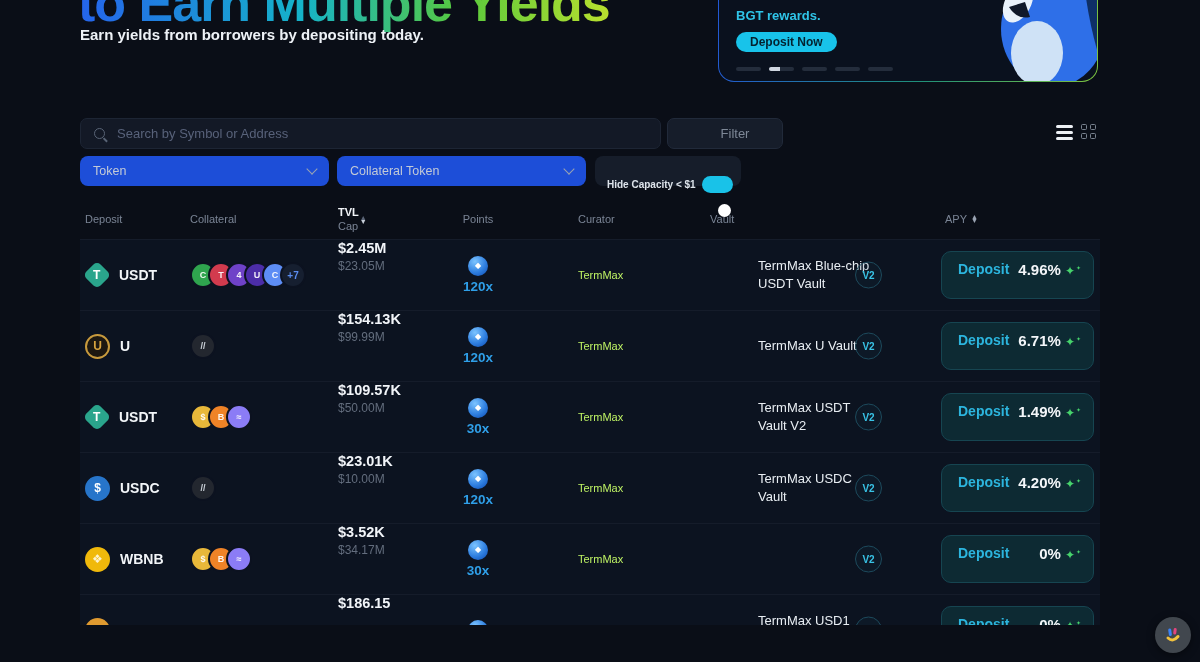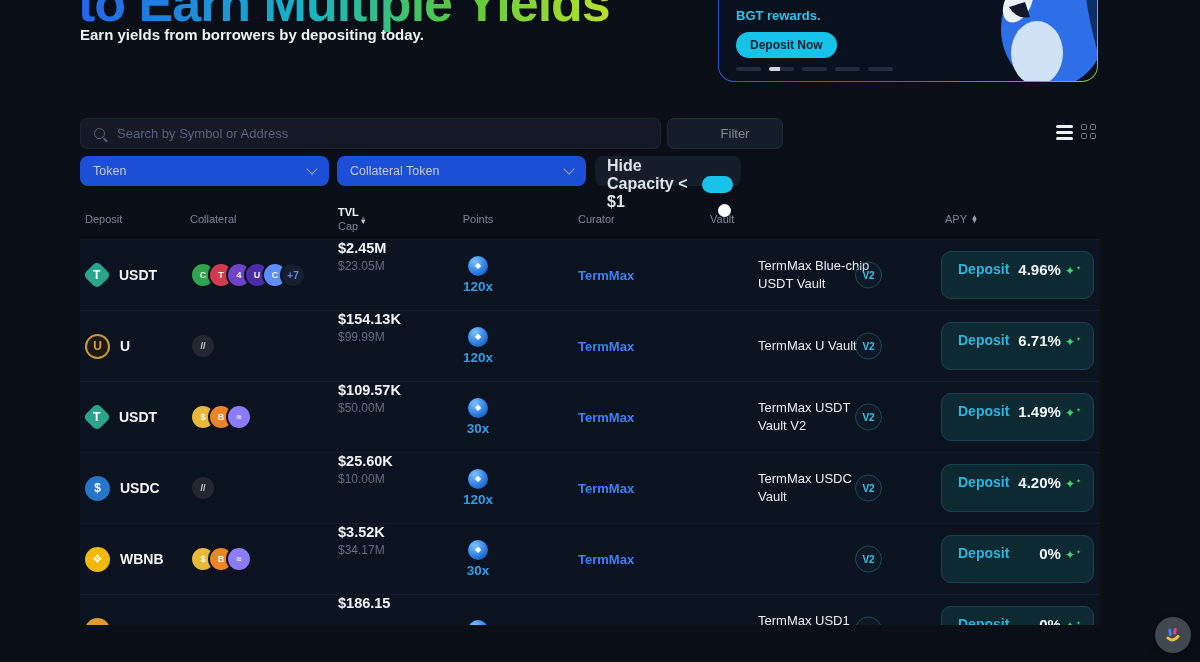--- a/index.html
+++ b/index.html
@@ -11,21 +11,21 @@
   .hero-title{left:78px;top:-27px;font-size:52px;font-weight:700;letter-spacing:-1px;white-space:nowrap;
     background:linear-gradient(90deg,#2563eb 0%,#15b3c9 42%,#58c93d 72%,#b9e02e 100%);
     -webkit-background-clip:text;background-clip:text;color:transparent;}
   .hero-sub{left:80px;top:26px;font-size:15px;font-weight:600;color:#eef2f7;}
 
   
   .banner-border{left:718px;top:-40px;width:380px;height:122px;border-radius:16px;padding:1px;
     background:linear-gradient(100deg,#2356d8 0%,#1f8f7a 55%,#7ec43f 100%);box-sizing:border-box;}
   .banner{width:378px;height:120px;border-radius:15px;background:#0a111e;position:relative;overflow:hidden;}
   .banner-caption{position:absolute;left:17px;top:47px;font-size:13px;font-weight:700;color:#2fc4e8;}
-  .banner-cta{position:absolute;left:17px;top:71px;height:26px;padding:0 14px;border-radius:14px;
+  .banner-cta{position:absolute;left:17px;top:71px;height:20px;padding:0 14px;border-radius:14px;
     background:#18c3ea;color:#04222f;font-size:12px;font-weight:700;display:flex;align-items:center;}
   .banner-dots{position:absolute;left:17px;top:106px;display:flex;gap:8px;}
   .dot{width:25px;height:4px;border-radius:2px;background:#242d3c;}
   .dot.on{background:linear-gradient(90deg,#cfd6e0 0 45%,#242d3c 45%);}
   .mascot{position:absolute;right:-6px;bottom:-4px;}
 
   
   .search{left:80px;top:118px;width:581px;height:31px;background:#131926;border:1px solid #1d2534;
     border-radius:7px;box-sizing:border-box;display:flex;align-items:center;}
   .sicon{width:9px;height:9px;border:1.5px solid #596476;border-radius:50%;position:relative;margin:0 10px 0 13px;flex:none;}
@@ -44,21 +44,21 @@
   
   .dd{top:156px;height:30px;background:#1d4ed8;border-radius:8px;display:flex;align-items:center;
     justify-content:space-between;box-sizing:border-box;padding:0 13px;}
   .dd-token{left:80px;width:249px;}
   .dd-coll{left:337px;width:249px;}
   .dd span{font-size:12.5px;color:#c3cad6;font-weight:500;}
   .chev{width:7px;height:7px;border-right:1.6px solid #9aa3b2;border-bottom:1.6px solid #9aa3b2;
     transform:rotate(45deg);margin-top:-4px;}
   .cap-pill{left:595px;top:156px;width:146px;height:30px;background:#161d2a;border-radius:8px;
     display:flex;align-items:center;justify-content:space-between;box-sizing:border-box;padding:0 8px 0 12px;}
-  .cap-pill span{font-size:16px;color:#dde3ea;font-weight:600;margin-top:26px;}
+  .cap-pill span{font-size:10px;color:#dde3ea;font-weight:600;margin-top:26px;}
   .toggle{width:31px;height:17px;border-radius:9px;background:#19c2e8;position:relative;flex:none;}
   .knob{position:absolute;right:2px;top:2px;width:13px;height:13px;border-radius:50%;background:#fff;}
 
   
   .table{left:80px;top:200px;width:1020px;height:425px;overflow:hidden;}
   .thead{position:relative;height:39px;font-size:11px;color:#7a8495;font-weight:500;}
   .th{position:absolute;top:13px;}
   .th-deposit{left:5px;} .th-coll{left:110px;}
   .th-tvl{left:258px;top:6px;display:flex;align-items:center;gap:1px;}
   .tvl-lines{display:flex;flex-direction:column;line-height:1.25;}
@@ -86,21 +86,21 @@
   .coin-more{background:#161f30;} .coin-more b{color:#5b8df0;font-size:10px;}
   .c-tvl{left:258px;flex-direction:column;align-items:flex-start;justify-content:flex-start;}
   .tvl{font-size:14.5px;font-weight:700;color:#f2f5f9;}
   .cap{font-size:12px;color:#636d7d;margin-top:3px;}
   .c-points{left:368px;width:60px;flex-direction:column;justify-content:center;}
   .pts-icon{width:20px;height:20px;border-radius:50%;
     background:radial-gradient(circle at 35% 28%,#7cc4ff,#2f7fe0 55%,#0b49b0);
     display:flex;align-items:center;justify-content:center;}
   .pts-icon i{font-style:normal;color:#fff;font-size:8px;line-height:1;}
   .pts{margin-top:3px;font-size:13.5px;font-weight:700;color:#2f9fe8;}
-  .c-curator{left:498px;font-size:13px;color:#3b82f6;font-weight:700;}
+  .c-curator{left:498px;font-size:11px;color:#bef264;font-weight:400;}
   .c-vault{left:630px;width:160px;}
   .vname{font-size:13px;color:#e8edf2;font-weight:500;line-height:1.35;max-width:152px;margin-left:48px;}
   .badge{position:absolute;left:775px;top:50%;transform:translateY(-50%);width:27px;height:27px;
     border-radius:50%;border:1px solid #1d4a5c;color:#39c3e6;font-size:10px;font-weight:700;
     display:flex;align-items:center;justify-content:center;background:rgba(25,80,105,.10);box-sizing:border-box;}
   .dep{position:absolute;left:861px;top:50%;transform:translateY(-50%);width:153px;height:48px;
     border-radius:10px;background:#0d2a33;border:1px solid #164551;box-sizing:border-box;
     display:flex;justify-content:space-between;align-items:flex-start;padding:9px 12px 0 16px;cursor:pointer;}
   .dep-l{font-size:14px;font-weight:700;color:#2cb5de;}
   .dep-a{font-size:15px;font-weight:700;color:#f3f6f9;}
@@ -323,21 +323,21 @@
               <i style="color:#ffffff">$</i>
             </span>
       <span class="sym">USDC</span>
     </div>
     <div class="col c-coll">
             <span class="coin" style="background:#23272f">
               <b style="color:#cdd3da">//</b>
             </span>
           </div>
     <div class="col c-tvl">
-      <span class="tvl">$25.60K</span>
+      <span class="tvl">$23.01K</span>
       <span class="cap">$10.00M</span>
     </div>
     <div class="col c-points">
       <span class="pts-icon">
               <i>◆</i>
             </span>
       <span class="pts">120x</span>
     </div>
     <div class="col c-curator">TermMax</div>
     <div class="col c-vault">

